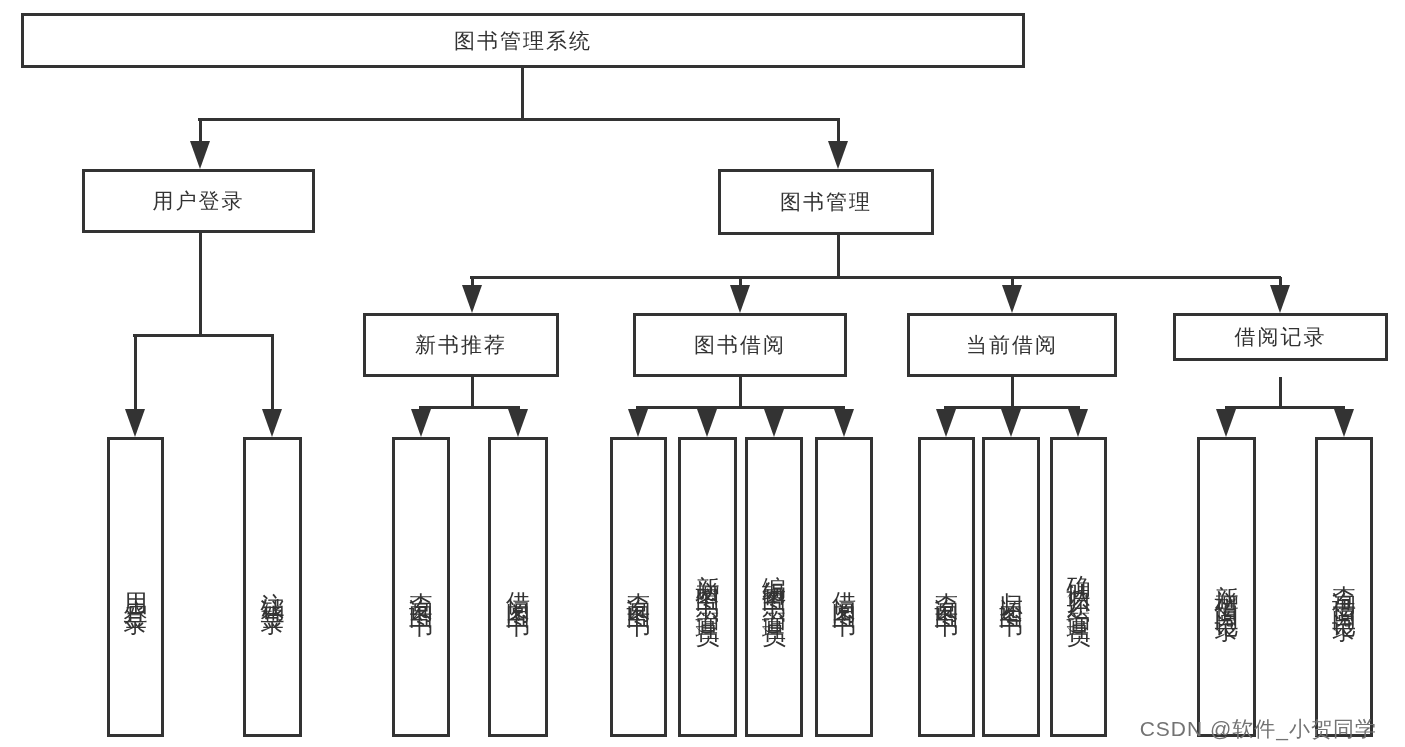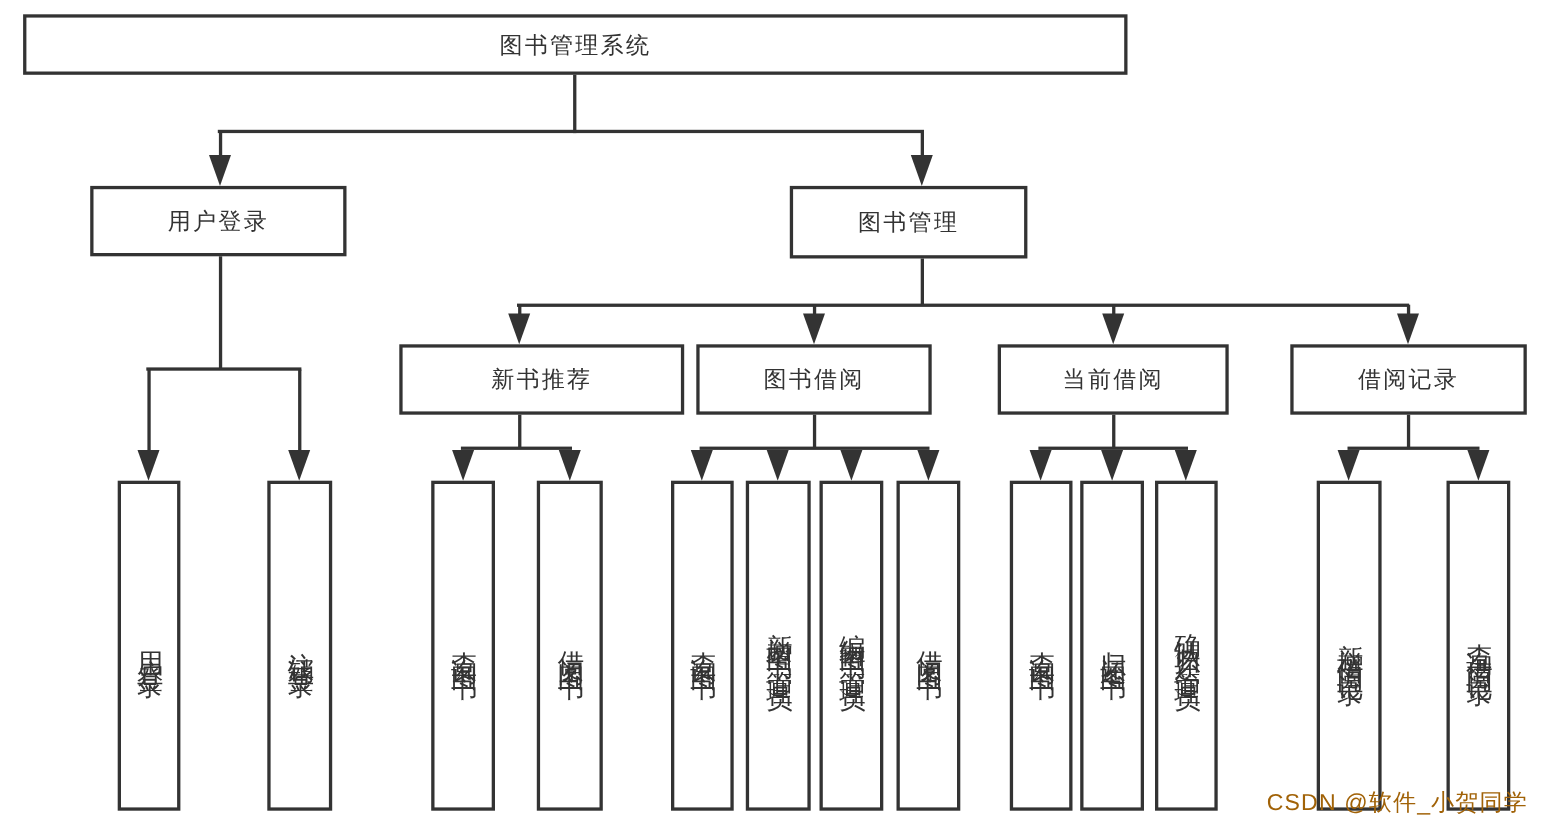--- a/index.html
+++ b/index.html
@@ -34,23 +34,23 @@
   .line{position:absolute;background:#333333;}
   .arrow{
     position:absolute;
     width:0;height:0;
     border-left:10px solid transparent;
     border-right:10px solid transparent;
     border-top:28px solid #333333;
   }
   .watermark{
     position:absolute;
-    right:16px;bottom:4px;
+    right:28px;bottom:4px;
     font-size:21px;
-    color:#a16207;
+    color:#737373;
     letter-spacing:1px;
     z-index:5;
   }
 </style>
 </head>
 <body>
 
 <div id="canvas">
 
   <div class="box" style="left:21px;top:13px;width:1004px;height:55px;">
@@ -82,30 +82,30 @@
   <div class="line" style="left:470px;top:276px;width:811px;height:3px;"></div>
   <div class="line" style="left:471px;top:277px;width:3px;height:12px;"></div>
   <div class="arrow" style="left:462px;top:285px;"></div>
   <div class="line" style="left:739px;top:277px;width:3px;height:12px;"></div>
   <div class="arrow" style="left:730px;top:285px;"></div>
   <div class="line" style="left:1011px;top:277px;width:3px;height:12px;"></div>
   <div class="arrow" style="left:1002px;top:285px;"></div>
   <div class="line" style="left:1279px;top:277px;width:3px;height:12px;"></div>
   <div class="arrow" style="left:1270px;top:285px;"></div>
 
-  <div class="box" style="left:363px;top:313px;width:259px;height:64px;">
+  <div class="box" style="left:363px;top:313px;width:196px;height:64px;">
     <span class="hlabel">新书推荐</span>
   </div>
   <div class="box" style="left:907px;top:313px;width:210px;height:64px;">
     <span class="hlabel">当前借阅</span>
   </div>
   <div class="box" style="left:633px;top:313px;width:214px;height:64px;">
     <span class="hlabel">图书借阅</span>
   </div>
-  <div class="box" style="left:1173px;top:313px;width:215px;height:64px;">
+  <div class="box" style="left:1173px;top:313px;width:215px;height:48px;">
     <span class="hlabel">借阅记录</span>
   </div>
 
   <div class="line" style="left:471px;top:377px;width:3px;height:31px;"></div>
   <div class="line" style="left:419px;top:406px;width:101px;height:3px;"></div>
   <div class="arrow" style="left:411px;top:409px;"></div>
   <div class="arrow" style="left:508px;top:409px;"></div>
 
   <div class="line" style="left:739px;top:377px;width:3px;height:31px;"></div>
   <div class="line" style="left:636px;top:406px;width:209px;height:3px;"></div>

